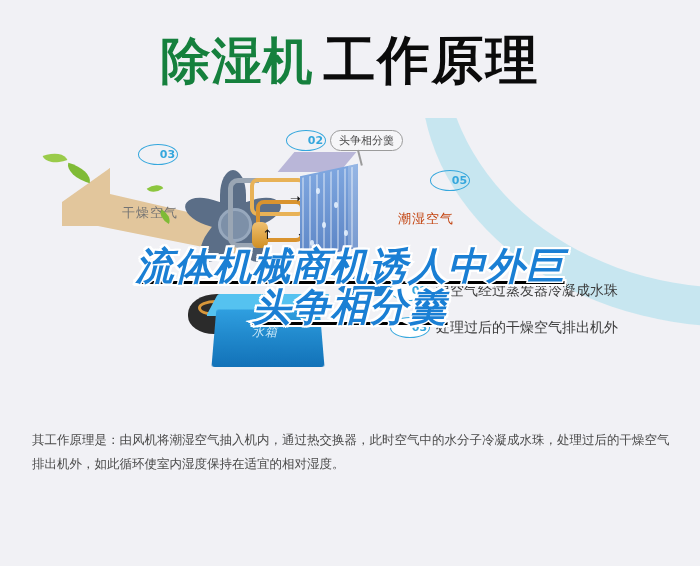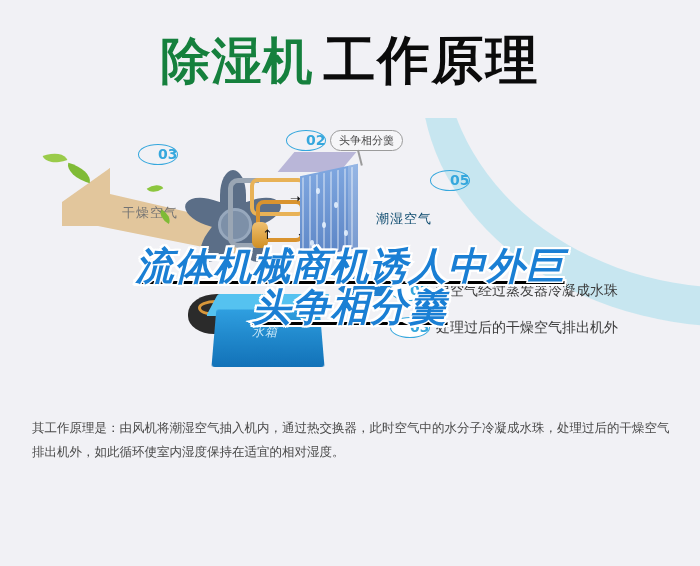--- a/index.html
+++ b/index.html
@@ -251,21 +251,21 @@
   }
 
   
   .badge {
     display: inline-block;
     width: 19px; height: 19px;
     line-height: 19px;
     border-radius: 50%;
     border: 1.5px solid #35a7dd;
     color: #35a7dd;
-    font-size: 14px;
+    font-size: 11px;
     font-weight: 700;
     text-align: center;
     vertical-align: middle;
     padding-left: 19px;
   }
   .lbl { position: absolute; white-space: nowrap; }
   .lbl-03 { left: 138px; top: 26px; }
   .lbl-02 { left: 286px; top: 12px; }
   .lbl-01 { left: 430px; top: 52px; }
   .callout {
@@ -290,21 +290,21 @@
     transform-origin: top;
   }
   .diagram-text {
     position: absolute;
     color: #555;
     font-size: 13px;
     letter-spacing: 1px;
     white-space: nowrap;
   }
   .t-dry { left: 122px; top: 86px; color:#737373; }
-  .t-wet { left: 376px; top: 92px; color:#0c4a6e;text-align:right; }
+  .t-wet { left: 398px; top: 92px; color:#c2410c;text-align:right; }
 
   
   .bullets {
     position: absolute;
     left: 390px;
     top: 280px;
     width: 300px;
   }
   .bline {
     display: flex;
@@ -344,21 +344,21 @@
   .copy {
     position: absolute;
     left: 32px;
     right: 28px;
     top: 416px;
     color: #4a4a4a;
     font-size: 12.5px;
     line-height: 1.95;
   }
   .copy p { margin: 0 0 12px 0; }
-  .copy p.second { }
+  .copy p.second { margin-top: 12px; }
 </style>
 </head>
 <body>
 
 <div id="page">
 
   <div class="title-row">
     <span class="title-a">除湿机</span><span class="title-b">工作原理</span>
   </div>
 

